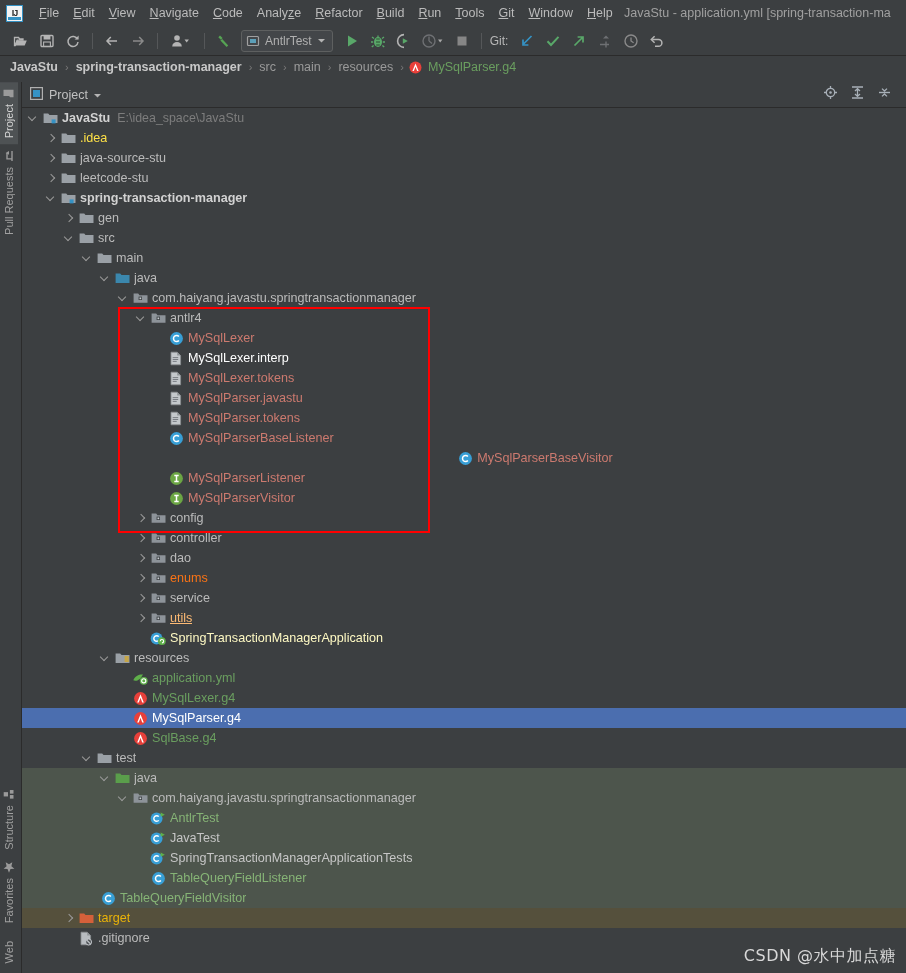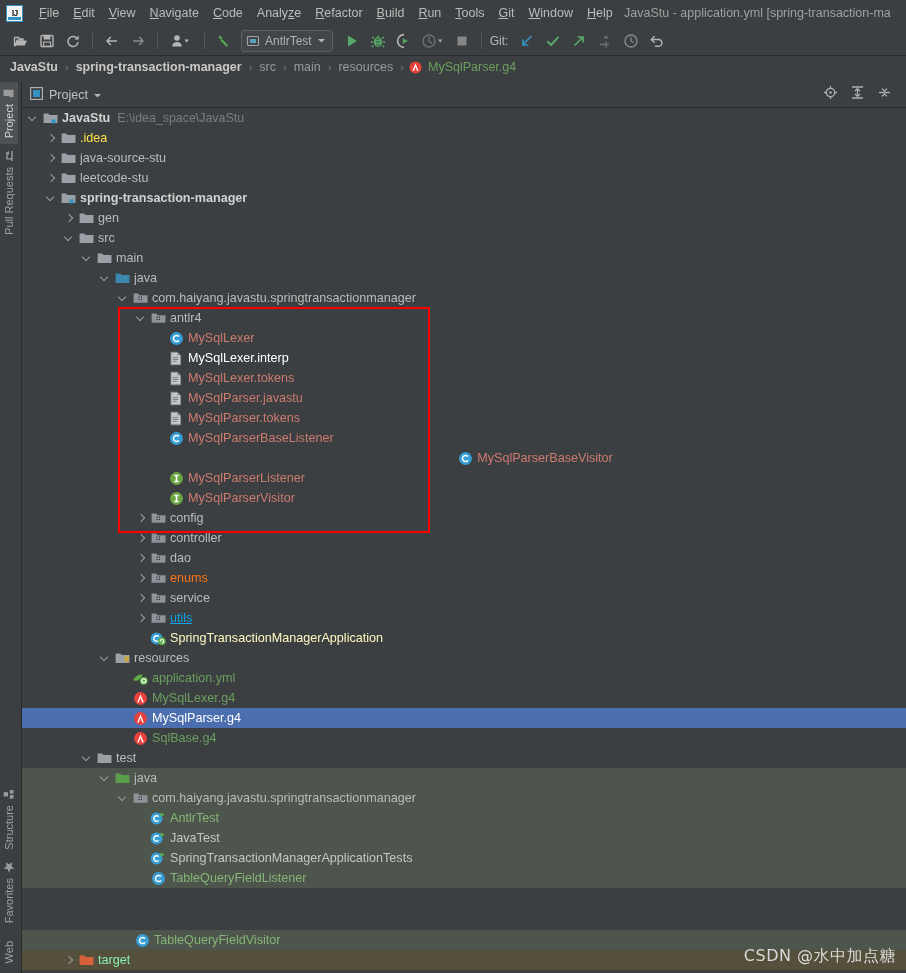--- a/index.html
+++ b/index.html
@@ -640,21 +640,21 @@
     </div>
     <div class="row" style="padding-left: 114px;">
       <span class="arrow has"></span>
       <span class="ico">
         <svg width="15" height="14" viewBox="0 0 15 14">
           <path d="M0.6 2.6h4.6l1.3 1.6h8V11.8H0.6z" fill="#8d9399"></path>
           <rect x="5.6" y="5.6" width="3.4" height="3.4" fill="#3d4144"></rect>
           <rect x="6.5" y="6.5" width="1.7" height="1.7" fill="#c8ccd0"></rect>
         </svg>
       </span>
-      <span class="lbl" style="color: #0ea5e9; text-decoration: underline;">utils</span>
+      <span class="lbl" style="color: #fdba74; text-decoration: underline;">utils</span>
     </div>
     <div class="row" style="padding-left: 114px;">
       <span class="arrow"></span>
       <span class="ico">
         <svg width="17" height="15" viewBox="0 0 17 15">
           <circle cx="7" cy="7.5" r="6.3" fill="#389fd6"></circle>
           <path d="M9.3 5.5a3 3 0 1 0 0 4" fill="none" stroke="#fff" stroke-width="1.5"></path>
           <circle cx="12.6" cy="10.4" r="4.1" fill="#5fb04a"></circle>
           <path d="M10.9 10.4a1.8 1.8 0 1 1 1.8 1.8" fill="none" stroke="#fff" stroke-width="1.2"></path>
         </svg>
@@ -777,38 +777,38 @@
     <div class="row greenbg" style="padding-left: 114px;">
       <span class="arrow"></span>
       <span class="ico">
         <svg width="15" height="15" viewBox="0 0 15 15">
           <circle cx="7.5" cy="7.5" r="6.4" fill="#389fd6"></circle>
           <path d="M9.9 5.4a3.1 3.1 0 1 0 0 4.2" fill="none" stroke="#fff" stroke-width="1.5"></path>
         </svg>
       </span>
       <span class="lbl" style="color: rgb(134, 180, 118);">TableQueryFieldListener</span>
     </div>
-    <div class="row greenbg" style="padding-left: 98px; margin-top: 42px;">
+    <div class="row greenbg" style="padding-left: 64px;">
       <span class="arrow"></span>
       <span class="ico">
         <svg width="15" height="15" viewBox="0 0 15 15">
           <circle cx="7.5" cy="7.5" r="6.4" fill="#389fd6"></circle>
           <path d="M9.9 5.4a3.1 3.1 0 1 0 0 4.2" fill="none" stroke="#fff" stroke-width="1.5"></path>
         </svg>
       </span>
       <span class="lbl" style="color: rgb(134, 180, 118);">TableQueryFieldVisitor</span>
     </div>
     <div class="row brownbg" style="padding-left: 42px;">
       <span class="arrow has"></span>
       <span class="ico">
         <svg width="15" height="14" viewBox="0 0 15 14">
           <path d="M0.6 2.4h4.6l1.3 1.6h8V12H0.6z" fill="#d5603a"></path>
         </svg>
       </span>
-      <span class="lbl" style="color: #86efac; text-align: right;">target</span>
+      <span class="lbl" style="color: #eab308; text-align: right;">target</span>
     </div>
     <div class="row" style="padding-left: 42px;">
       <span class="arrow"></span>
       <span class="ico">
         <svg width="14" height="15" viewBox="0 0 14 15">
           <path d="M2 1.2h6.2L11.6 4.6v9.2H2z" fill="#b8bcc0" stroke="#8a8e91" stroke-width="0.8"></path>
           <path d="M8.2 1.2v3.4h3.4" fill="#8f9396"></path>
           <circle cx="9.6" cy="11" r="3" fill="#55595c" stroke="#c8ccd0" stroke-width="0.9"></circle>
           <path d="M7.7 9.1 11.5 12.9" stroke="#c8ccd0" stroke-width="1.1"></path>
         </svg>

